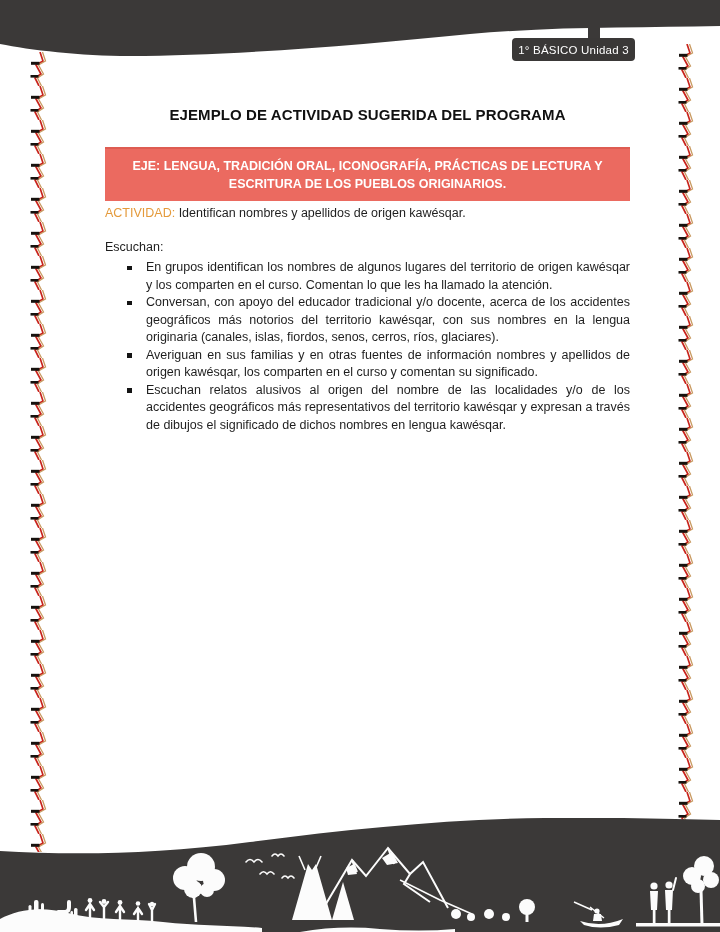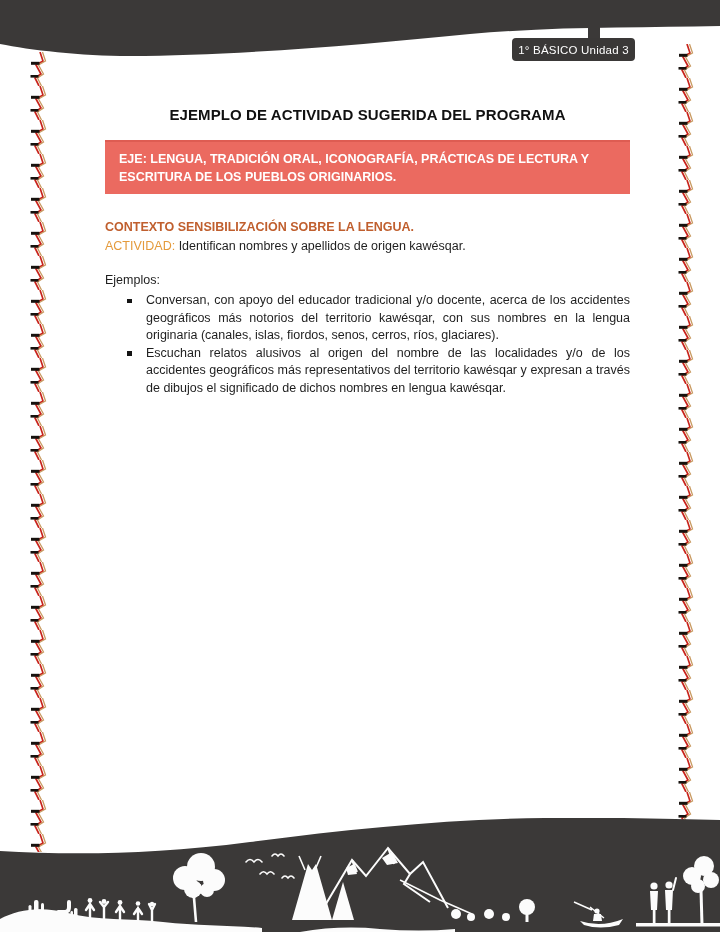--- a/index.html
+++ b/index.html
@@ -23,23 +23,23 @@
   .border-strip.left  { left:28px;  top:52px; }
   .border-strip.right { left:677px; top:44px; }
 
   
   .content { position:absolute; left:105px; top:0; width:525px; color:#1E1E1E; }
   .doc-title {
     margin:106px 0 0; text-align:center; font-size:15px; font-weight:bold;
     color:#111111; letter-spacing:.1px;
   }
   .eje-box {
-    margin-top:17px; background:#EB6A60; border-top:2px solid #DE5C52;
+    margin-top:24px; background:#EB6A60; border-top:2px solid #DE5C52;
     color:#ffffff; font-weight:bold; font-size:12.5px; line-height:18px;
-    padding:8px 14px; box-sizing:border-box; min-height:54px;
+    padding:8px 14px; box-sizing:border-box; min-height:54px;text-align:center;
   }
   .context-heading { margin:26px 0 0; font-size:12.5px; font-weight:bold; color:#C05F2E; }
   .activity-line   { margin:5px 0 0; font-size:12.5px; }
   .activity-label  { color:#E49A3B; }
   .examples-label  { margin:20px 0 0; font-size:12.5px; }
   .examples-list   { margin:5px 0 0; padding:0; list-style:none; }
   .examples-list li {
     position:relative; padding-left:41px; font-size:12.5px; line-height:17.5px;
     text-align:justify; color:#1E1E1E;
   }
@@ -84,33 +84,37 @@
       </pattern>
     </defs>
     <rect width="22" height="778" fill="url(#zigR)"></rect>
   </svg>
 
   <div class="content">
     <h1 class="doc-title">EJEMPLO DE ACTIVIDAD SUGERIDA DEL PROGRAMA</h1>
 
     <div class="eje-box">EJE: LENGUA, TRADICIÓN ORAL, ICONOGRAFÍA, PRÁCTICAS DE LECTURA Y ESCRITURA DE LOS PUEBLOS ORIGINARIOS.</div>
 
-    <h2 class="context-heading">CONTEXTO SENSIBILIZACIÓN SOBRE LA LENGUA.</h2>
 
     <p class="activity-line"><span class="activity-label">ACTIVIDAD:</span><span> Identifican nombres y apellidos de origen kawésqar.</span></p>
 
-    <p class="examples-label">Ejemplos:</p>
+    <p class="examples-label">Escuchan:</p>
 
     <ul class="examples-list">
       <li>
         <span class="marker"></span>
+        <span>En grupos identifican los nombres de algunos lugares del territorio de origen kawésqar y los comparten en el curso. Comentan lo que les ha llamado la atención.</span>
       </li>
       <li>
         <span class="marker"></span>
         <span>Conversan, con apoyo del educador tradicional y/o docente, acerca de los accidentes geográficos más notorios del territorio kawésqar, con sus nombres en la lengua originaria (canales, islas, fiordos, senos, cerros, ríos, glaciares).</span>
+      </li>
+      <li>
+        <span class="marker"></span>
+        <span>Averiguan en sus familias y en otras fuentes de información nombres y apellidos de origen kawésqar, los comparten en el curso y comentan su significado.</span>
       </li>
       <li>
         <span class="marker"></span>
         <span>Escuchan relatos alusivos al origen del nombre de las localidades y/o de los accidentes geográficos más representativos del territorio kawésqar y expresan a través de dibujos el significado de dichos nombres en lengua kawésqar.</span>
       </li>
     </ul>
   </div>
 
   <svg class="footer-scene" width="720" height="114" viewBox="0 0 720 114">
     <path d="M0,33 C70,37 150,37 250,24 C350,11 450,1 545,0 C610,-1 675,1 720,2 L720,114 L0,114 Z" fill="#3B3938"></path>

